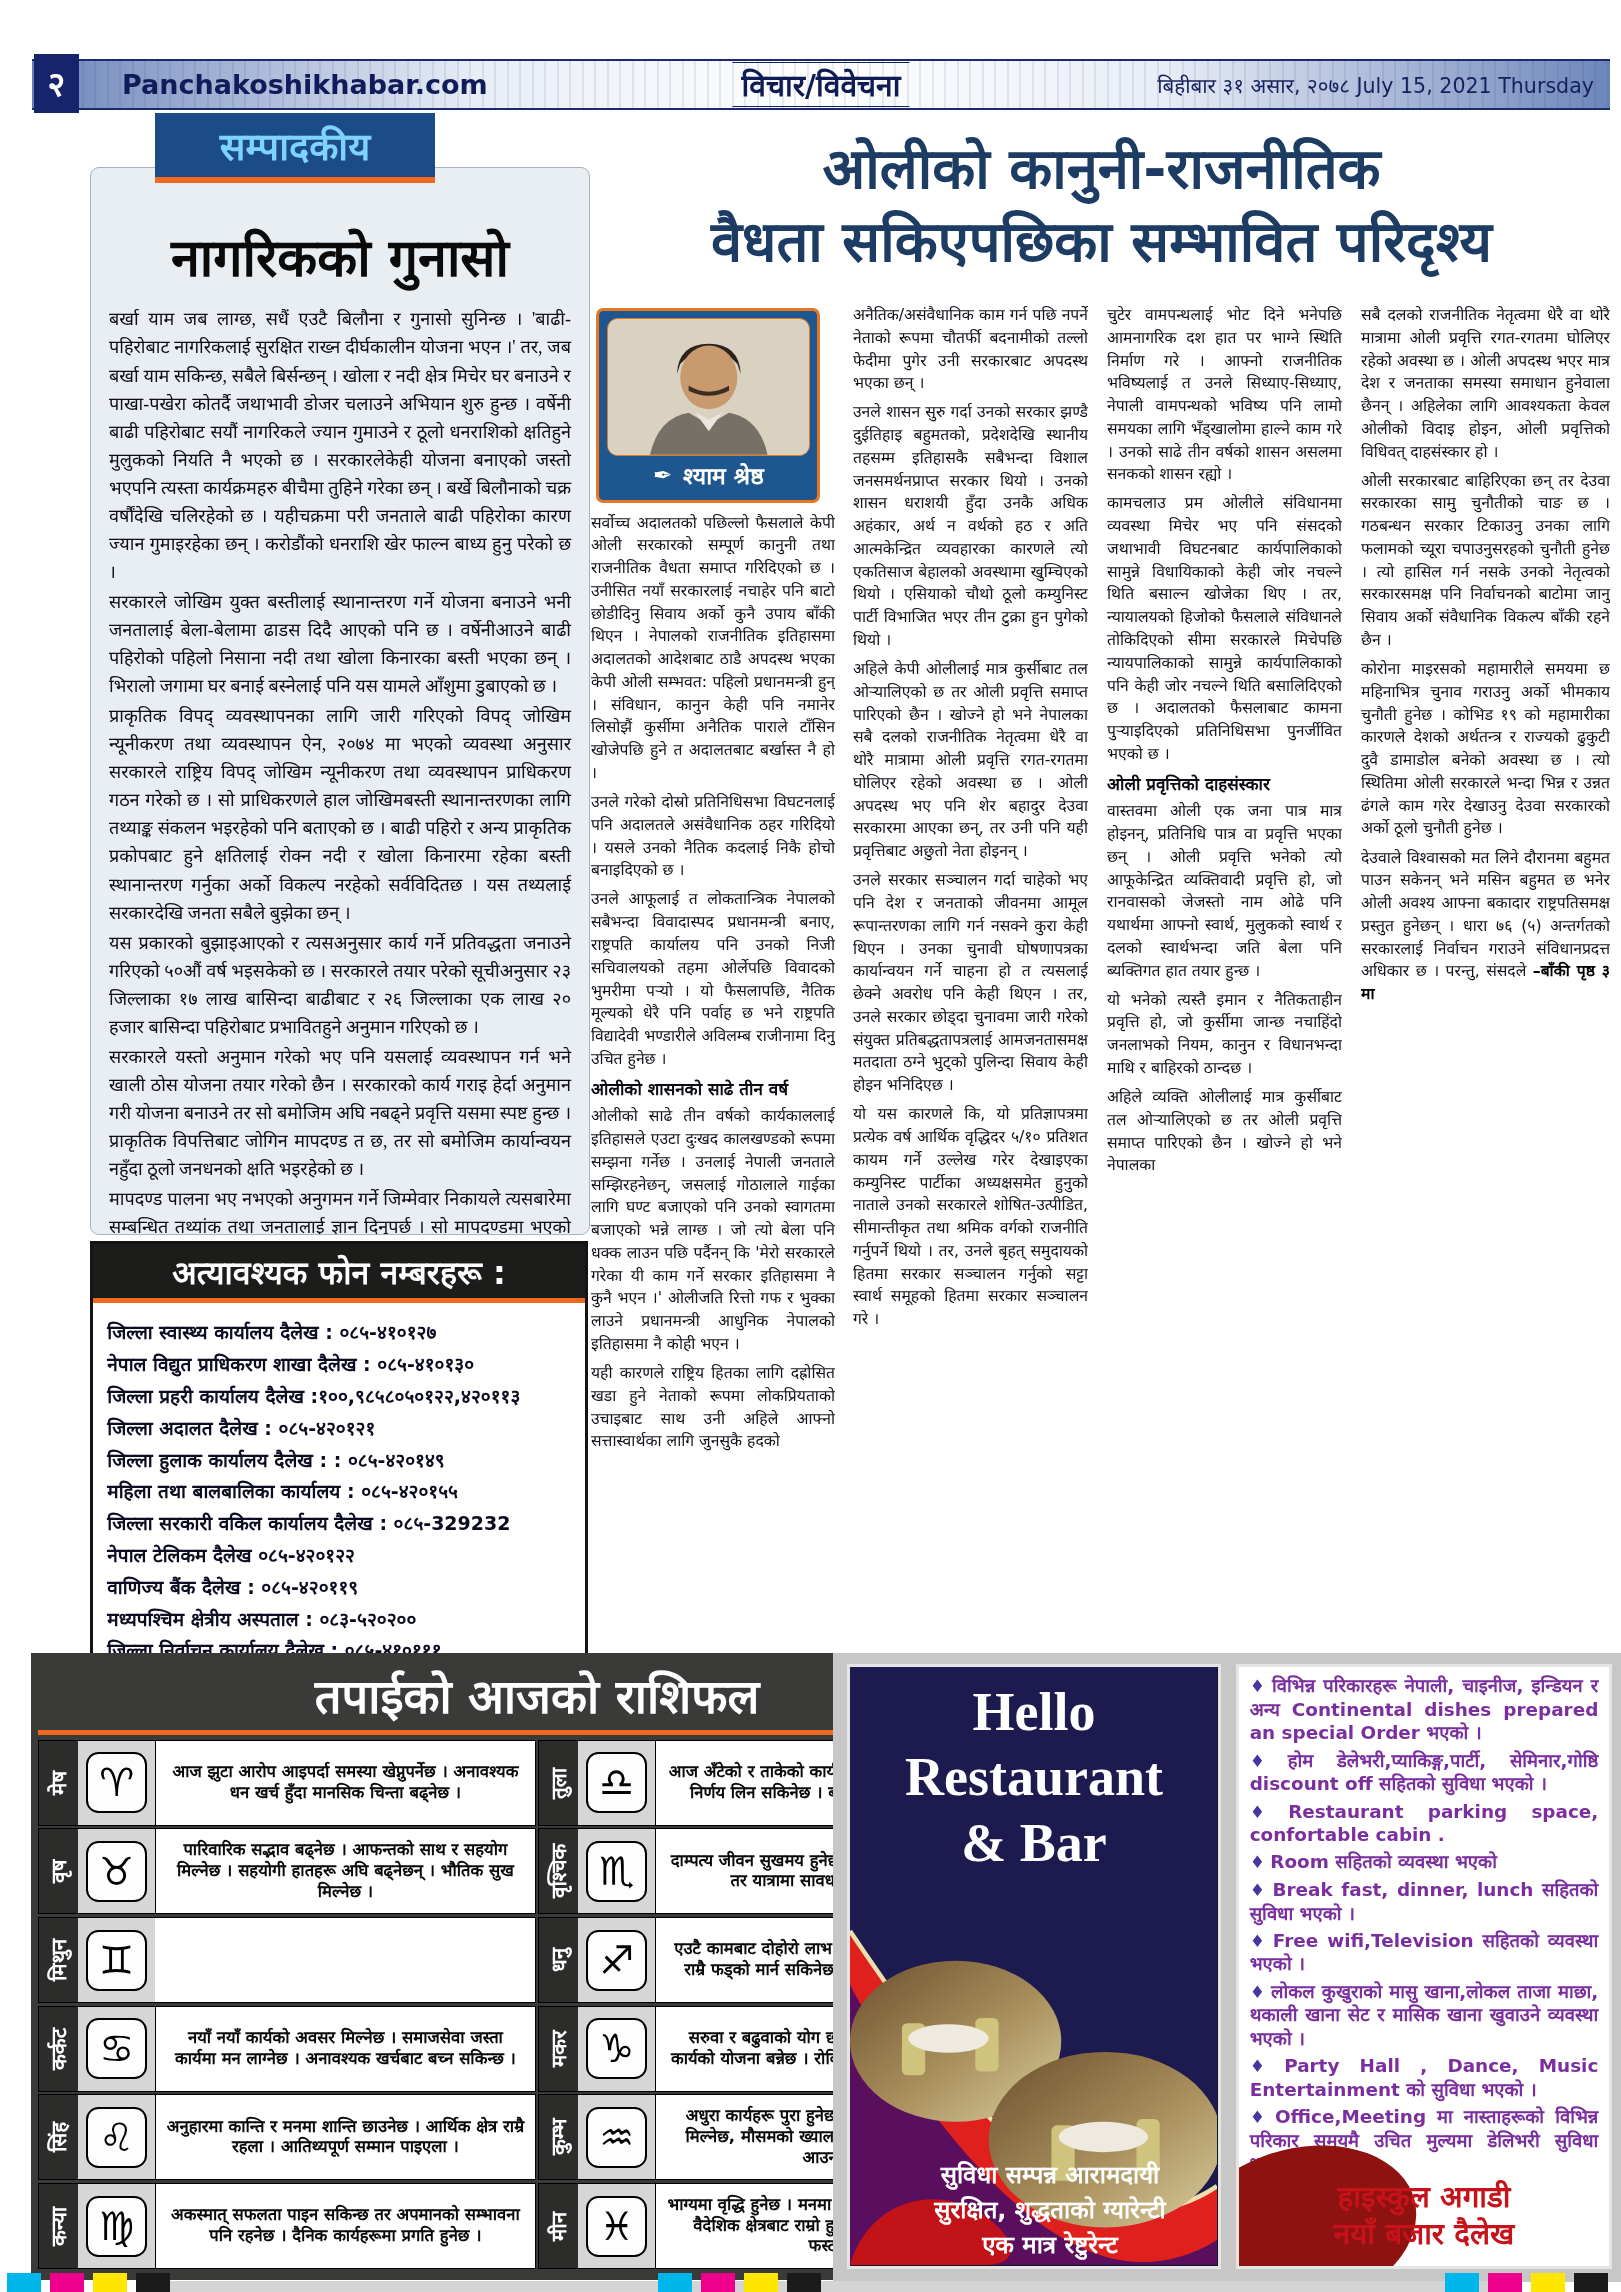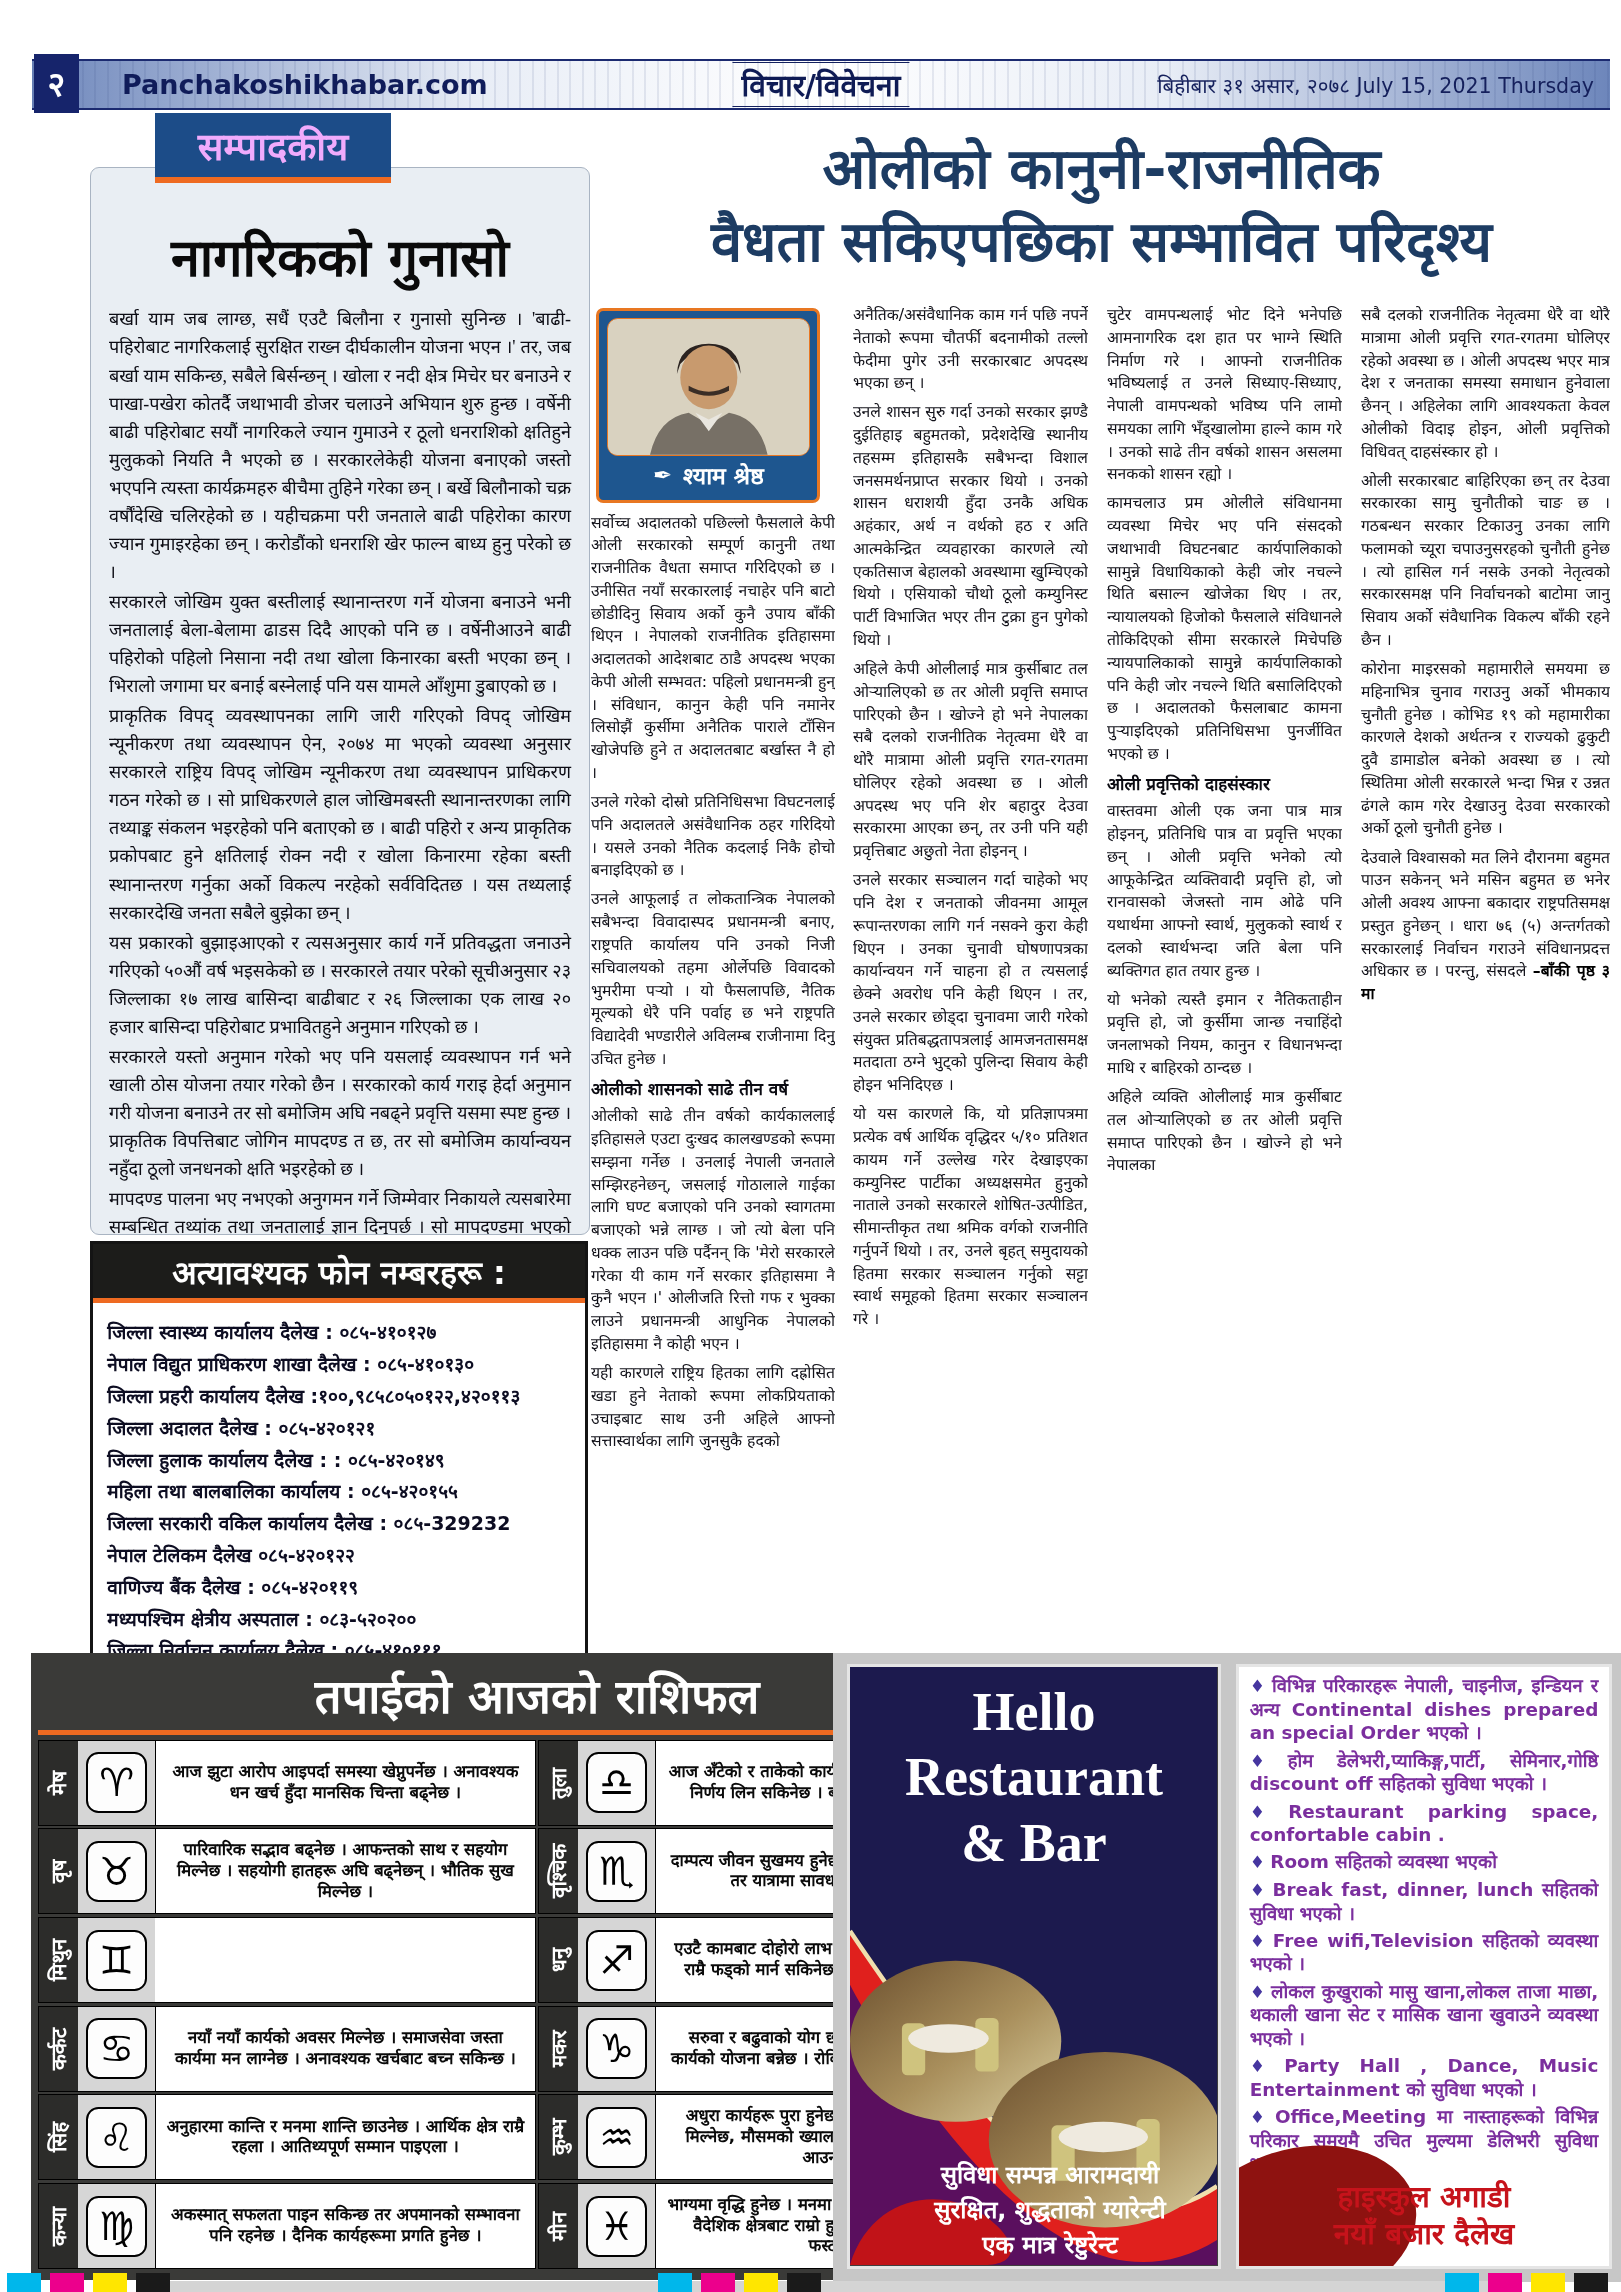--- a/index.html
+++ b/index.html
@@ -14,22 +14,22 @@
     display:flex;align-items:center;}
   .pagenum-box{position:absolute;left:1.8px;top:-7.2px;width:45px;height:59px;background:#16246b;
     color:#fff;font-size:34px;font-weight:bold;display:flex;align-items:center;justify-content:center;}
   .site-name{position:absolute;left:90px;font-size:27px;font-weight:bold;color:#101c5a;}
   .section-name{position:absolute;left:50%;transform:translateX(-50%);font-size:30px;font-weight:bold;
     color:#0f1b55;border-top:1.8px solid #13205e;border-bottom:1.8px solid #13205e;padding:0.9px 9px;}
   .issue-date{position:absolute;right:16px;font-size:20.6px;color:#15205c;}
   
   .editorial-panel{position:absolute;left:90px;top:167px;width:498px;height:1066px;
     background:#e9eef3;border:0.9px solid #a9b4c2;border-radius:9px;overflow:hidden;}
-  .kicker{position:absolute;left:155px;top:113px;width:236px;height:64px;background:#1c4c88;
-    border-bottom:6.3px solid #ee6a21;color:#f0abfc;font-size:38px;font-weight:bold;
+  .kicker{position:absolute;left:155px;top:113px;width:280px;height:64px;background:#1c4c88;
+    border-bottom:6.3px solid #ee6a21;color:#7dd3fc;font-size:38px;font-weight:bold;
     display:flex;align-items:center;justify-content:center;z-index:3;}
   .ed-title{margin:52px 9px 9px;text-align:center;font-size:52px;font-weight:800;color:#0a0a0a;}
   .ed-body{padding:5.4px 18px 0;font-family:Liberation Serif, serif;}
   .edp{margin:0 0 1.8px;font-size:18px;line-height:1.56;text-align:justify;color:#0c0c14;}
   
   .phone-box{position:absolute;left:90px;top:1241px;width:498px;height:417px;background:#fff;
     border:3.6px solid #141414;box-sizing:border-box;overflow:hidden;}
   .phone-head{height:54px;background:#1c1c1a;border-bottom:5.4px solid #ee6a21;color:#fff;
     font-size:32px;font-weight:bold;display:flex;align-items:center;justify-content:center;}
   .phone-list{padding:10.7px 14.3px;}
@@ -58,21 +58,21 @@
   .hlabel{width:39px;background:#2c2c2a;color:#fff;font-size:20.6px;font-weight:bold;
     writing-mode:vertical-rl;transform:rotate(180deg);display:flex;align-items:center;justify-content:center;}
   .hiconwrap{width:77px;background:#d6d6d6;display:flex;align-items:center;justify-content:center;}
   .hicon{width:57px;height:57px;background:#fdfdfd;border:2.2px solid #000;border-radius:12.5px;
     display:flex;align-items:center;justify-content:center;font-size:39px;color:#000;}
   .htext{flex:1;border-left:1.8px solid #000;padding:2.7px 9px;display:flex;align-items:center;justify-content:center;
     text-align:center;font-size:16.6px;font-weight:700;line-height:1.25;color:#0a0a0a;}
   
   .ads-backdrop{position:absolute;left:833px;top:1653px;width:788px;height:629px;background:#c7c7c7;}
   .rest-ad{position:absolute;left:847px;top:1664px;width:374px;height:605px;border:3.6px solid #e5e5e5;
-    box-sizing:border-box;background:#404040;overflow:hidden;}
+    box-sizing:border-box;background:#0f172a;overflow:hidden;}
   .rest-art{position:absolute;left:0;top:0;}
   .rest-title{position:absolute;left:0;top:12.5px;width:100%;text-align:center;color:#fff;
     font-family:"Liberation Serif","DejaVu Serif",serif;font-weight:bold;font-size:54px;line-height:1.22;}
   .rest-tagline{position:absolute;left:16px;top:491px;width:100%;text-align:center;color:#fff;
     font-size:24px;font-weight:800;line-height:1.45;}
   .svc-ad{position:absolute;left:1236px;top:1664px;width:376px;height:605px;background:#fff;
     border:3.6px solid #e5e5e5;box-sizing:border-box;overflow:hidden;}
   .svc-head{height:47px;background:#1c1a5e;border-bottom:5.4px solid #ee6a21;color:#fff;font-size:29.6px;
     font-weight:800;display:flex;align-items:center;justify-content:center;}
   .svc-list{padding:7.2px 10.7px 0;}

